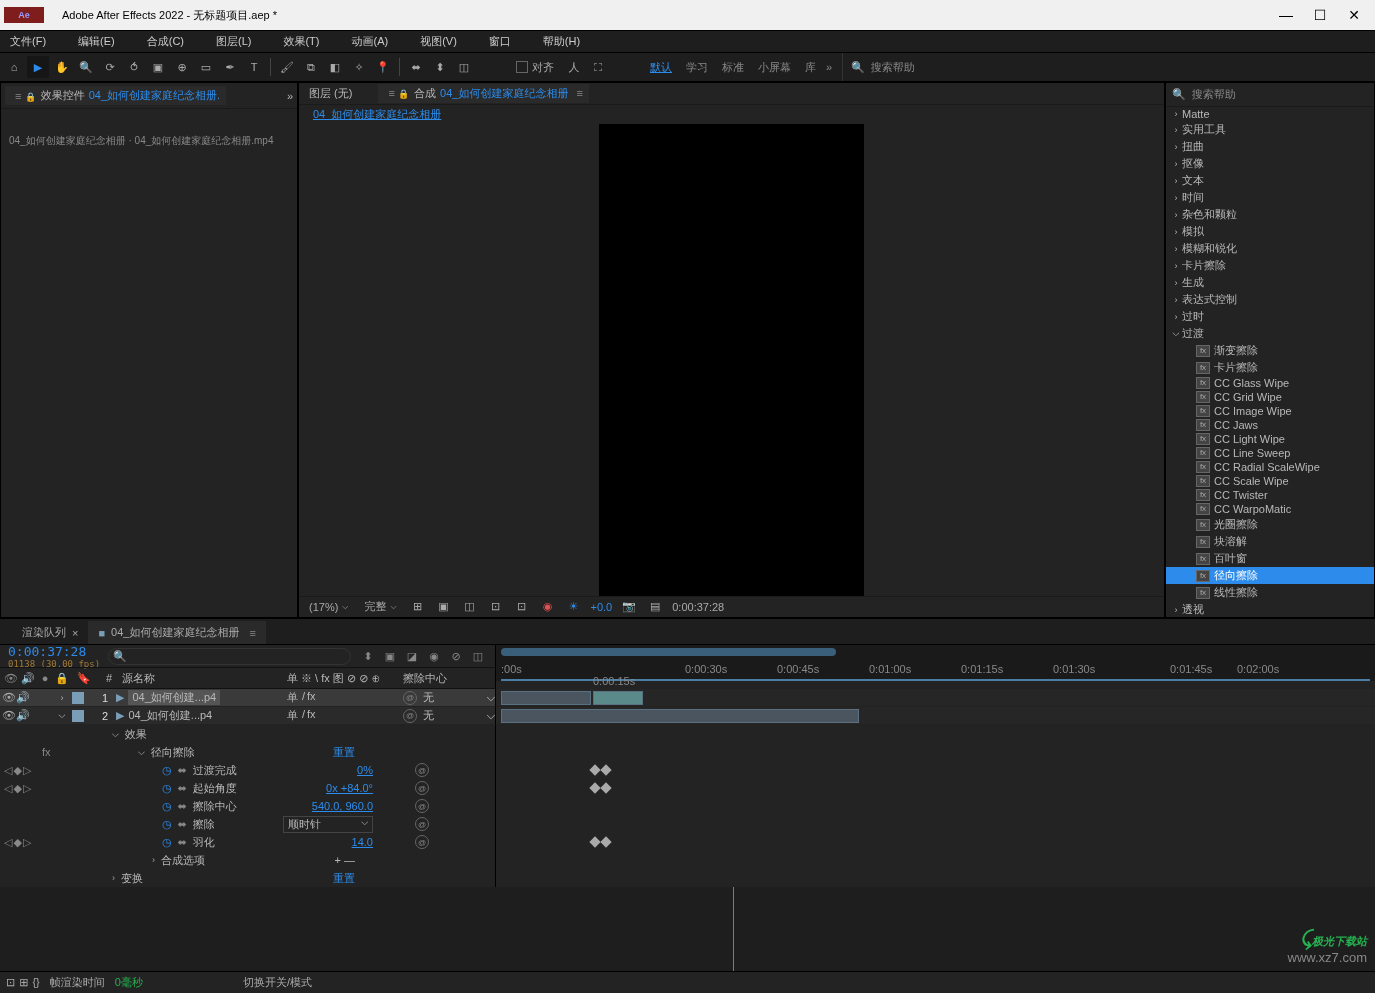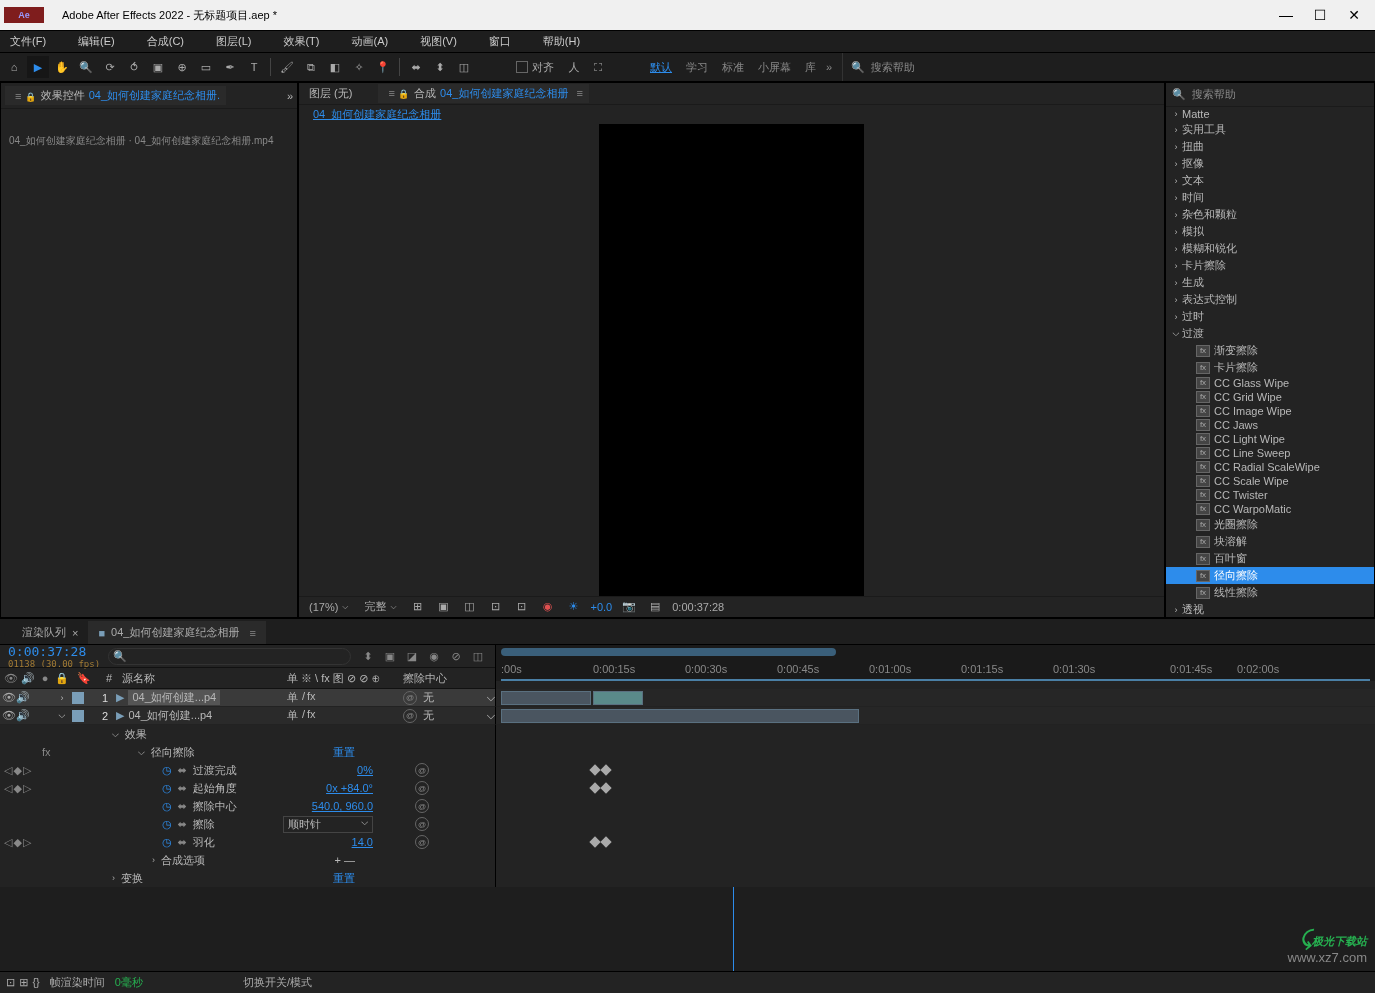--- a/index.html
+++ b/index.html
@@ -437,21 +437,21 @@
         <span style="width:100px;padding-left:8px">擦除中心</span>
       </div>
     </div>
     <div class="tl-right">
       <div class="zoom-bar">
         <div class="zoom-range"></div>
       </div>
       <div class="time-ruler" id="time-ruler">
         <div class="work-area"></div>
       <div class="time-tick" style="left: 5px;">:00s</div>
-          <div class="time-tick" style="left: 97px;">0:00:15s</div>
+          <div class="time-tick" style="left: 97px; margin-top: 12px;">0:00:15s</div>
           <div class="time-tick" style="left: 189px;">0:00:30s</div>
           <div class="time-tick" style="left: 281px;">0:00:45s</div>
           <div class="time-tick" style="left: 373px;">0:01:00s</div>
           <div class="time-tick" style="left: 465px;">0:01:15s</div>
           <div class="time-tick" style="left: 557px;">0:01:30s</div>
           <div class="time-tick" style="left: 674px;">0:01:45s</div>
           <div class="time-tick" style="left: 741px;">0:02:00s</div>
         </div>
     </div>
   </div>

